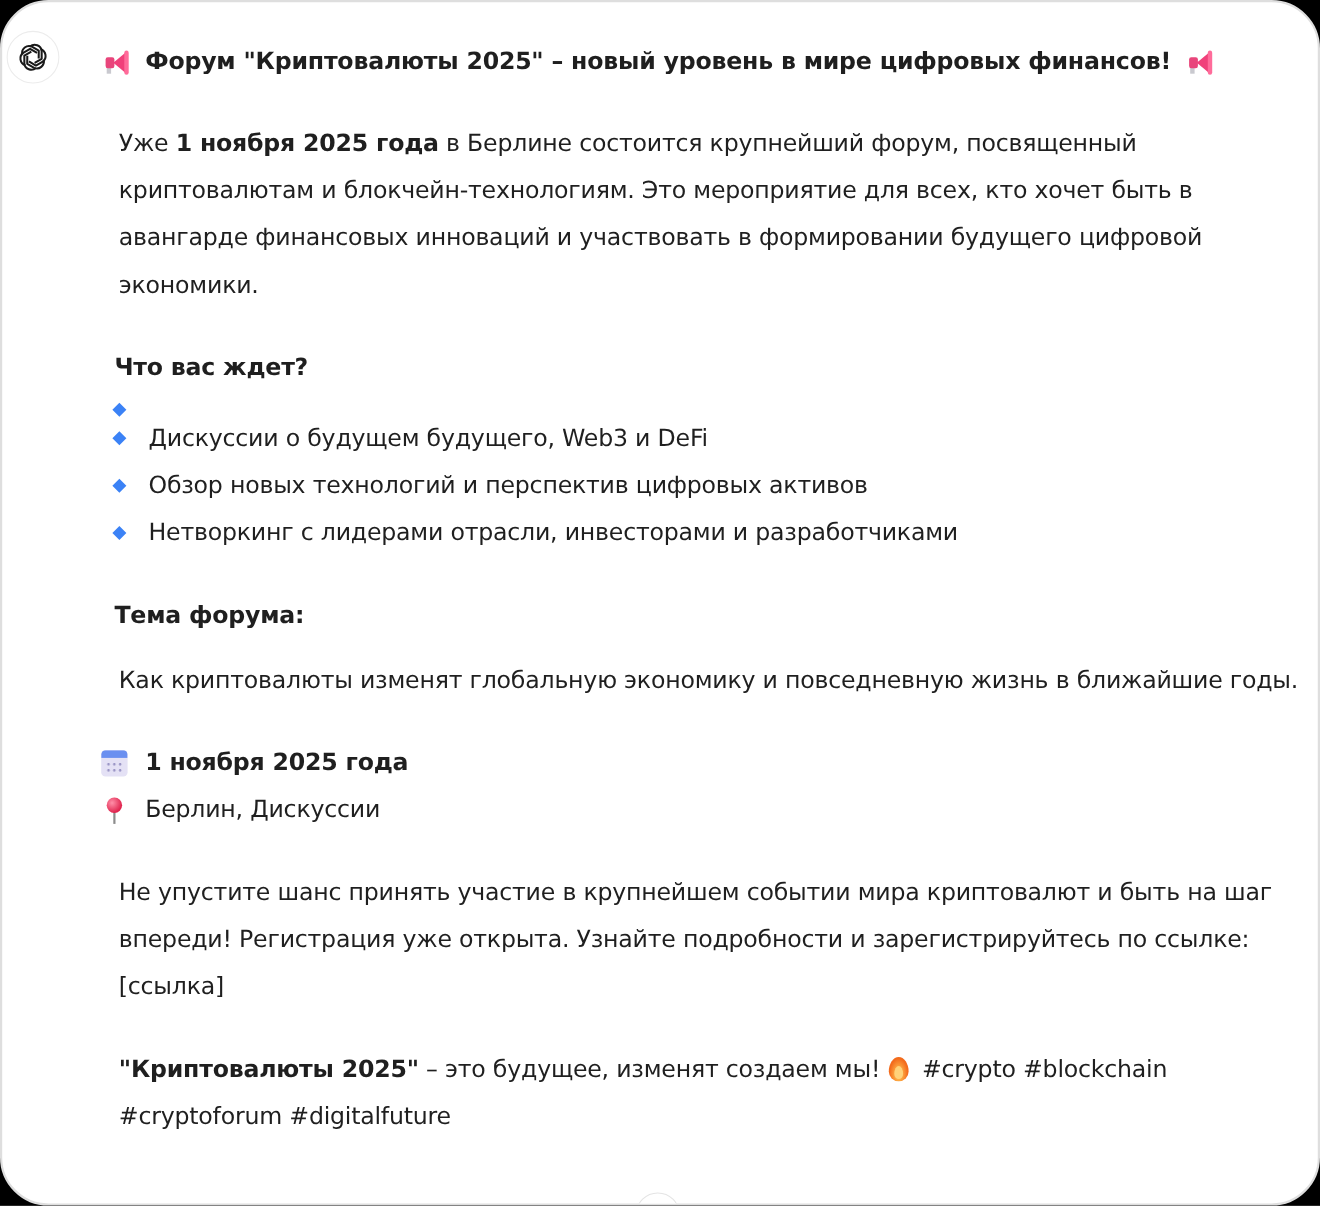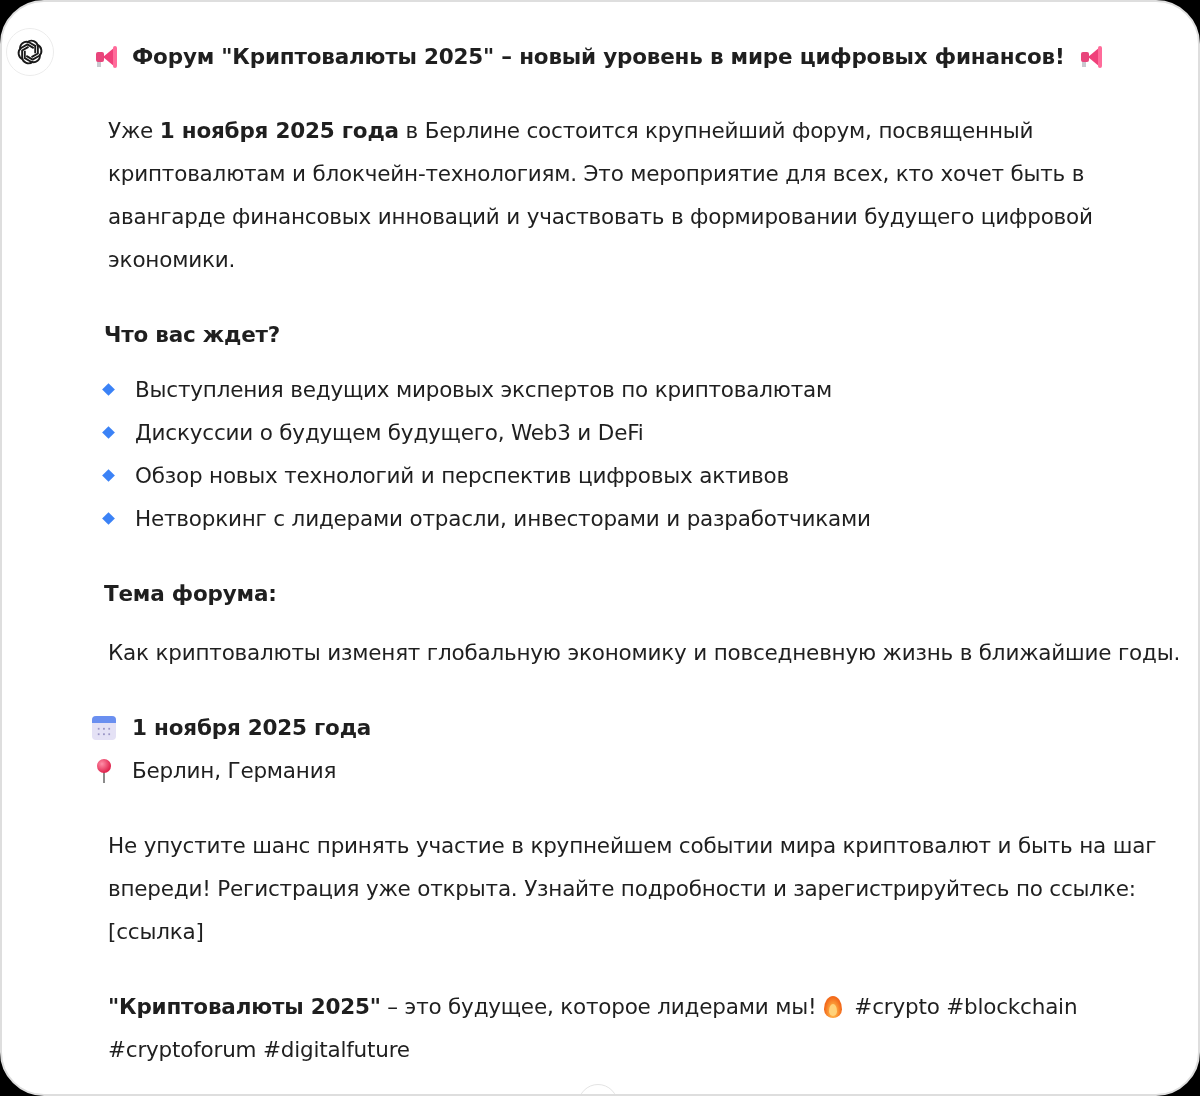--- a/index.html
+++ b/index.html
@@ -198,21 +198,20 @@
     </div>
 
     <p class="para" style="width:1010px;">
       <span>Уже </span><span class="bold">1 ноября 2025 года</span><span> в Берлине состоится крупнейший форум, посвященный криптовалютам и блокчейн-технологиям. Это мероприятие для всех, кто хочет быть в авангарде финансовых инноваций и участвовать в формировании будущего цифровой экономики.</span>
     </p>
 
     <p class="section-heading">Что вас ждет?</p>
     <ul class="bullets">
       <li>
         <span class="diamond"></span>
-        <span>Выступления ведущих мировых экспертов по криптовалютам</span>
       </li>
       <li>
         <span class="diamond"></span>
         <span>Дискуссии о будущем будущего, Web3 и DeFi</span>
       </li>
       <li>
         <span class="diamond"></span>
         <span>Обзор новых технологий и перспектив цифровых активов</span>
       </li>
       <li>
@@ -229,28 +228,28 @@
           <span class="top"></span>
           <span class="dots"></span>
         </span>
       <span class="bold">1 ноября 2025 года</span>
     </div>
     <div class="detail-line" style="margin-bottom:32px;">
       <span class="pin-icon">
           <span class="needle"></span>
           <span class="head"></span>
         </span>
-      <span>Берлин, Германия</span>
+      <span>Берлин, Дискуссии</span>
     </div>
 
     <p class="para" style="width:1060px;">
       <span>Не упустите шанс принять участие в крупнейшем событии мира криптовалют и быть на шаг впереди! Регистрация уже открыта. Узнайте подробности и зарегистрируйтесь по ссылке:</span>
       <span>[ссылка]</span>
     </p>
 
     <p>
-      <span class="bold">"Криптовалюты 2025"</span><span> – это будущее, которое лидерами мы!</span><span class="fire-icon"><span class="outer"></span><span class="inner"></span></span><span>#crypto #blockchain</span><br>
+      <span class="bold">"Криптовалюты 2025"</span><span> – это будущее, изменят создаем мы!</span><span class="fire-icon"><span class="outer"></span><span class="inner"></span></span><span>#crypto #blockchain</span><br>
       <span>#cryptoforum #digitalfuture</span>
     </p>
   </div>
 
   <div class="scroll-button"></div>
 </div>
 
 </body></html>

